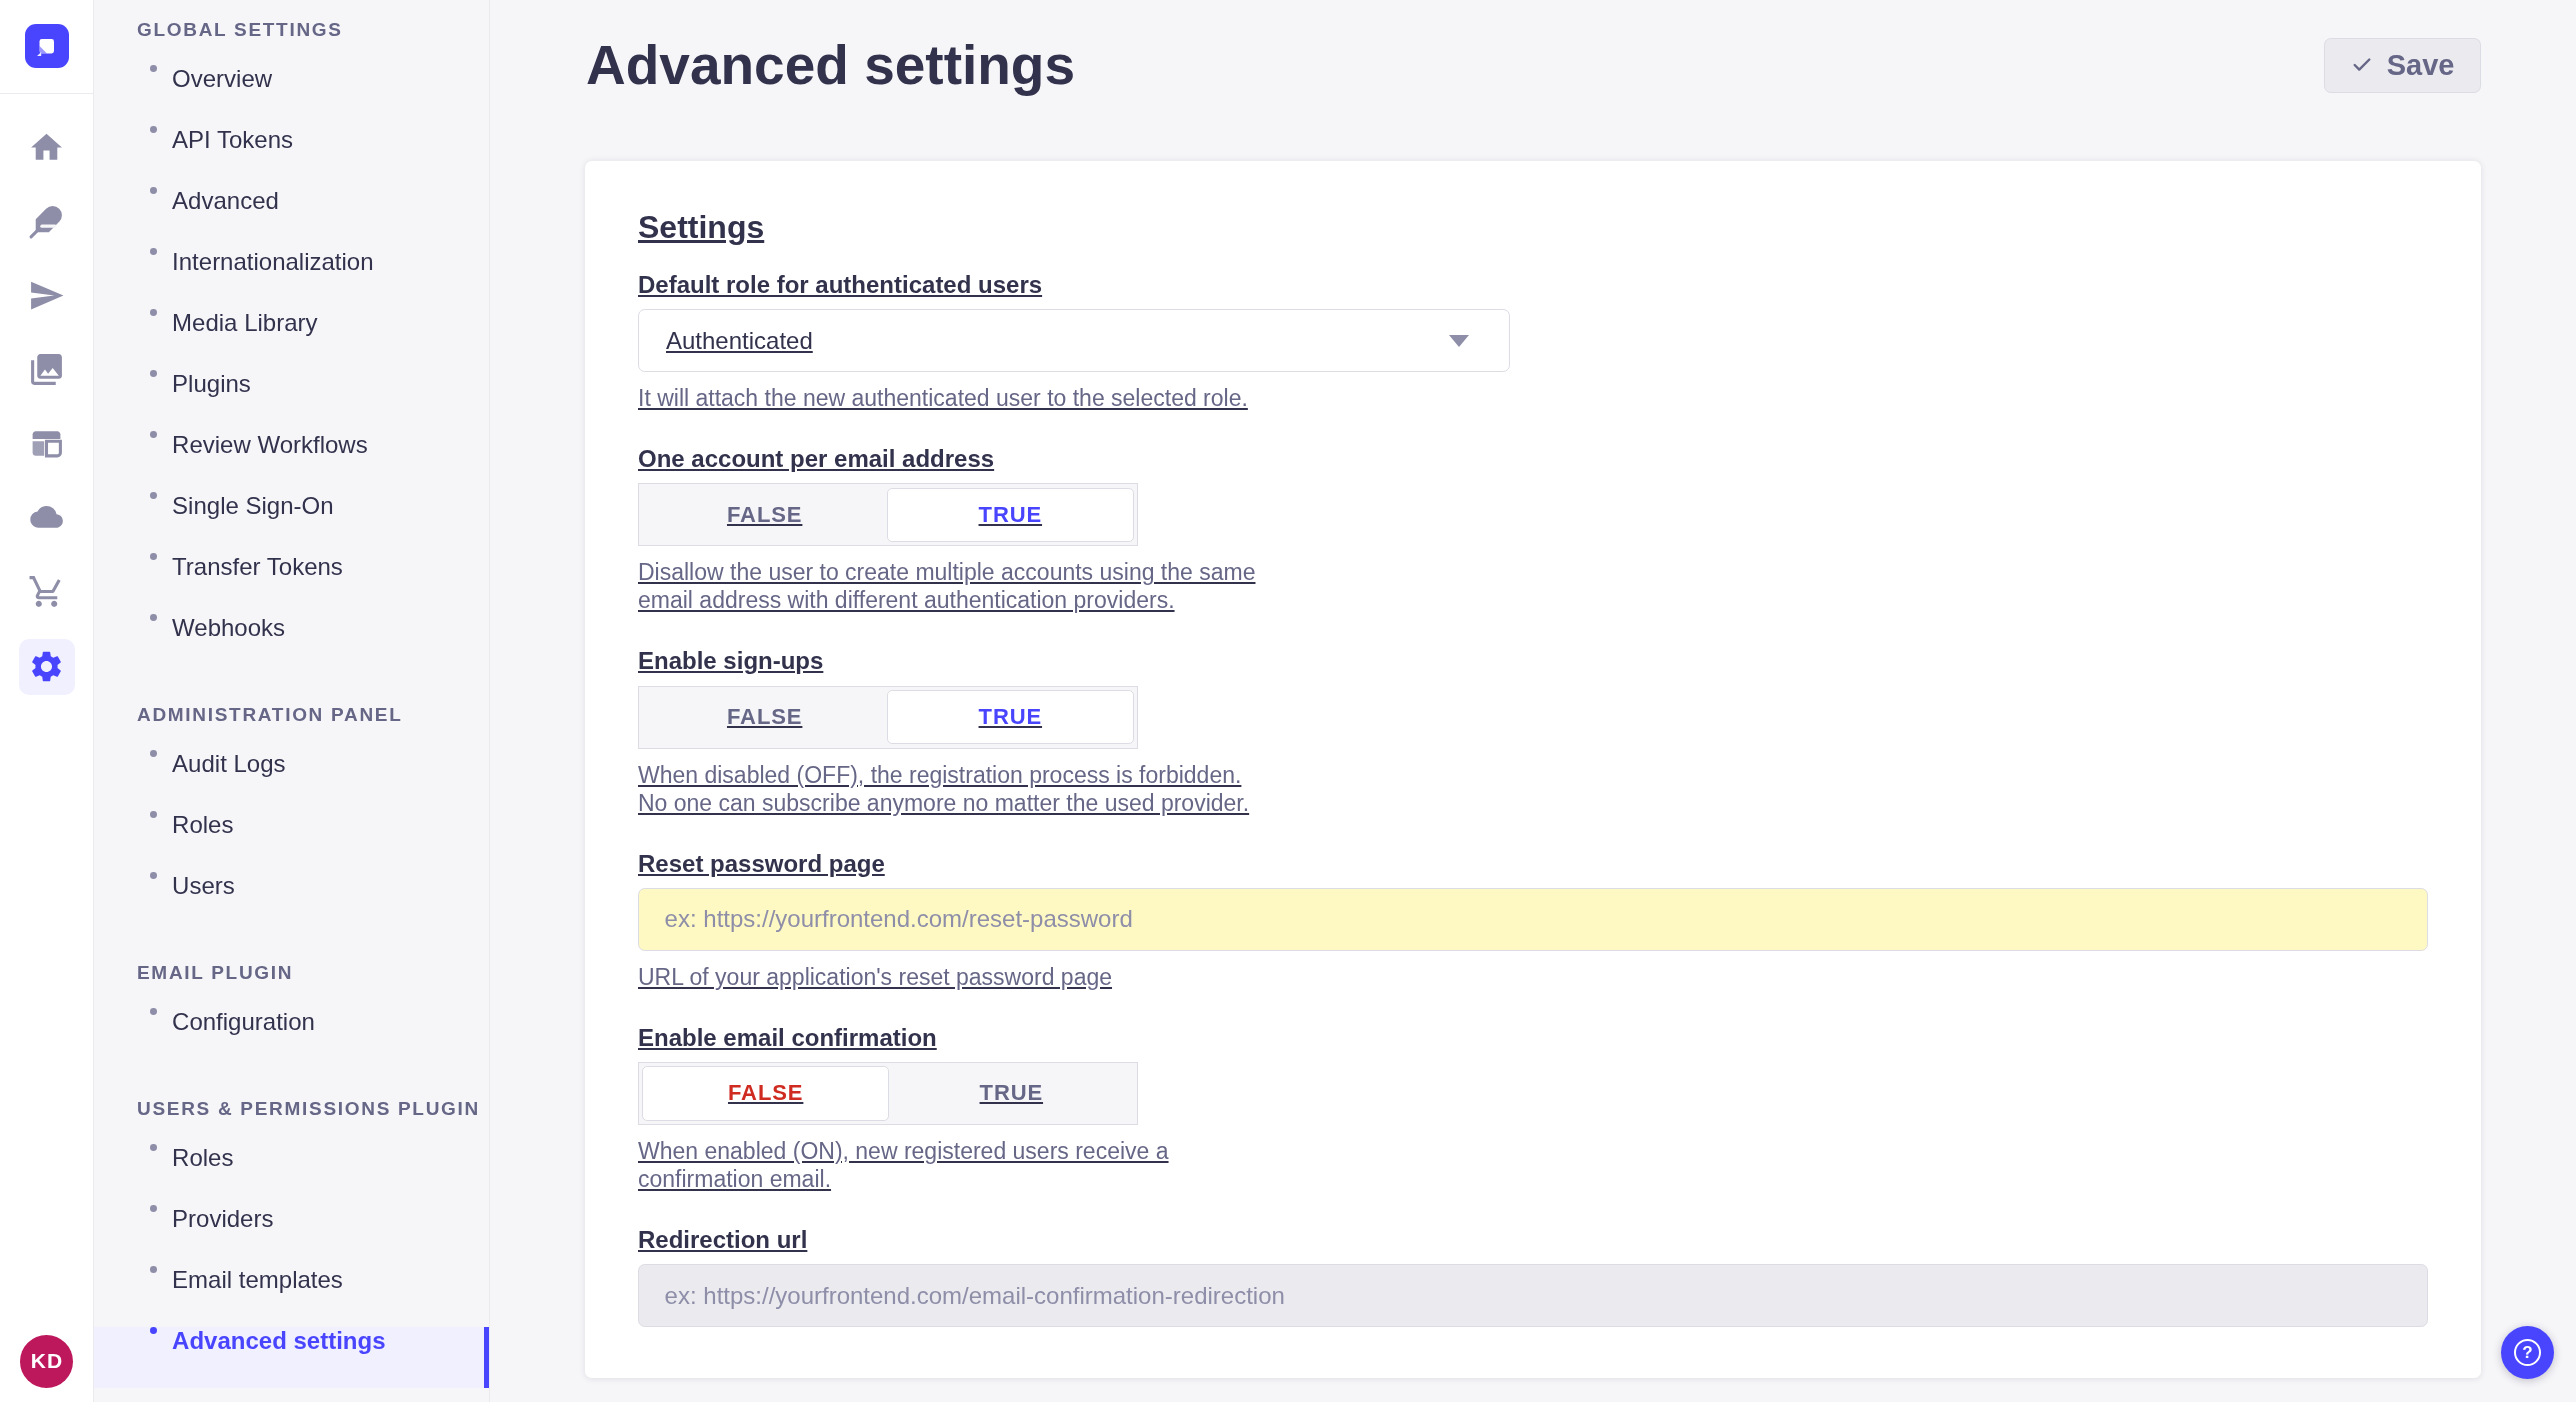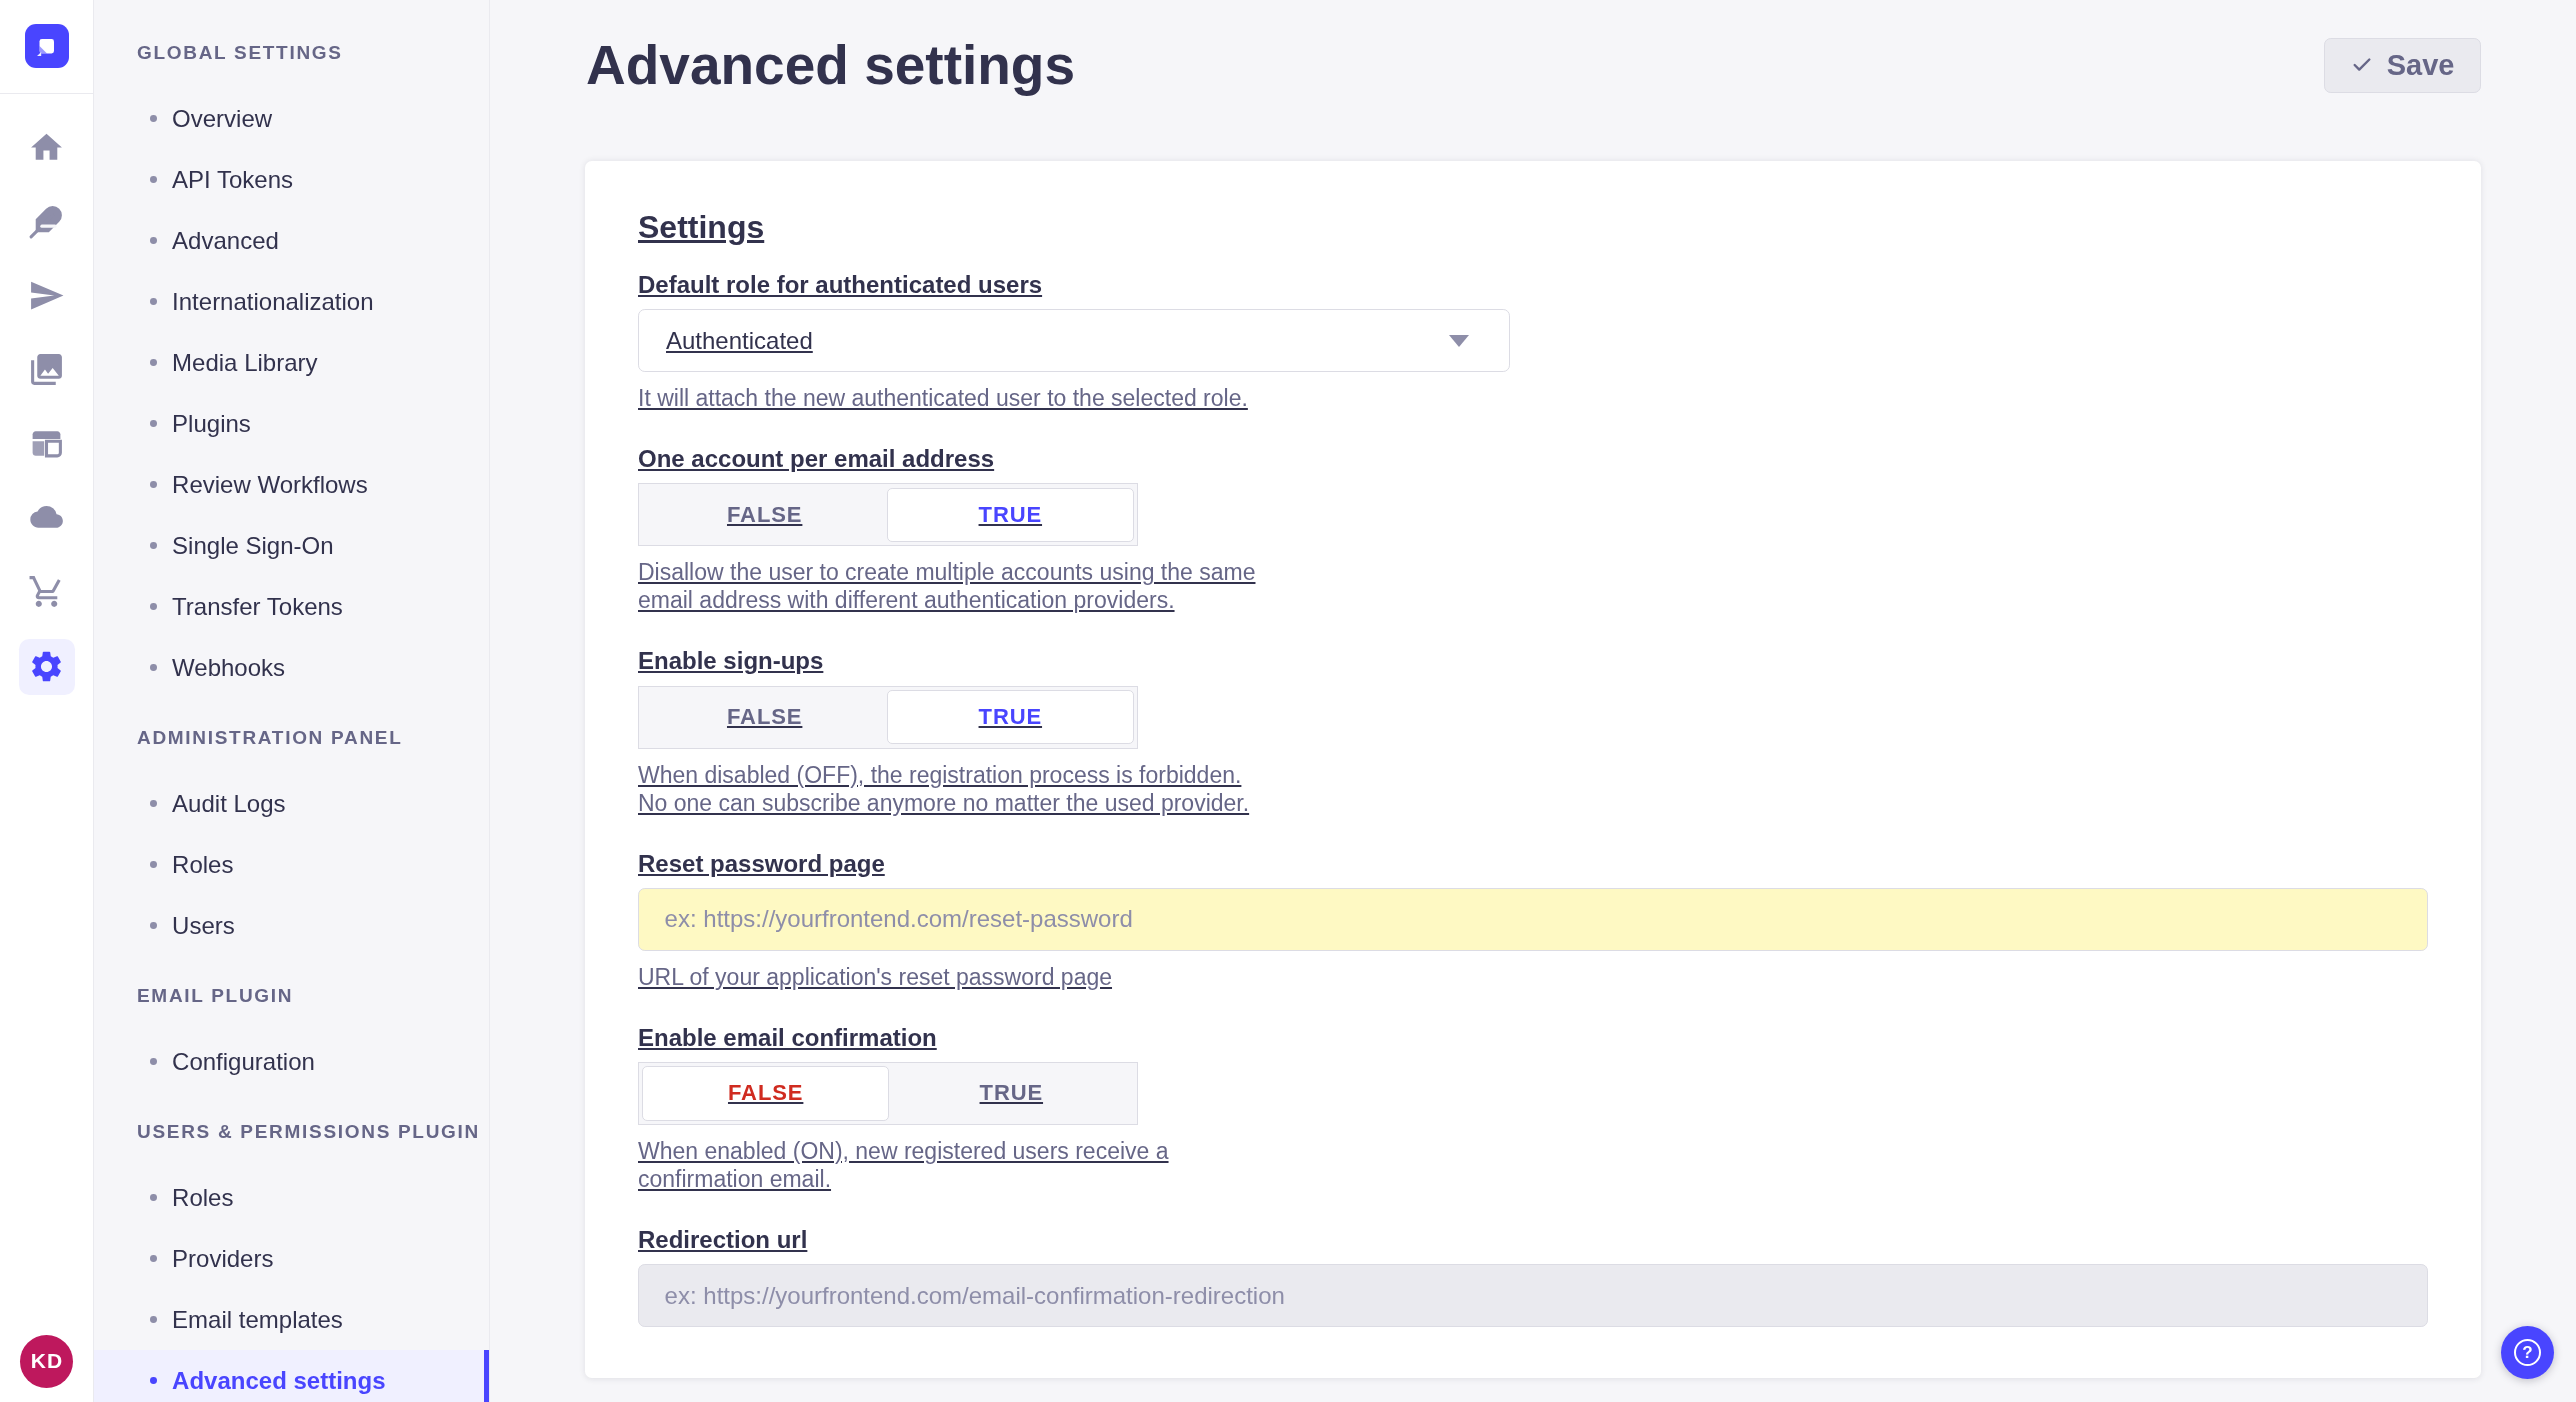--- a/index.html
+++ b/index.html
@@ -25,28 +25,28 @@
   .rail-icon svg { width:37px; height:37px; fill:#8E8EA9; }
   .rail-icon.stroke svg { fill:none; stroke:#8E8EA9; stroke-width:2; stroke-linecap:round; stroke-linejoin:round; }
   .rail-icon.active { width:56px; height:56px; border-radius:10.2px; background:#F0F0FF; margin-top:27px; }
   .rail-icon.active svg { fill:#4945FF; }
   .avatar { position:absolute; bottom:14.5px; left:20.4px; width:53px; height:53px;
     border-radius:50%; background:#be185d; color:#FFFFFF; font-size:21px; font-weight:bold;
     letter-spacing:0.9px; display:grid; place-items:center; cursor:pointer; }
   
   .sidebar {
     width:396px; min-width:396px; background:#F6F6F9;
-    border-right:0.9px solid #EAEAEF; padding-top:42px;
+    border-right:0.9px solid #EAEAEF; padding-top:19px;
   }
   .section { margin-top:29px; }
   .section:first-child { margin-top:0; }
   .section-title { padding-left:43px; height:22px; font-size:19px; font-weight:700;
     letter-spacing:1.7px; color:#666687; text-transform:uppercase; }
   .items { margin-top:24px; }
-  .item { height:61px; display:flex; align-items:center; padding-left:56px;
+  .item { height:61px; display:flex; padding-left:56px;
     font-size:24px; color:#32324D; cursor:pointer; }
   .bullet { width:6.8px; height:6.8px; border-radius:50%; background:#8E8EA9; margin-right:15.3px; }
   .item.active { background:#F0F0FF; border-right:5.1px solid #4945FF; color:#4945FF; font-weight:bold; }
   .item.active .bullet { background:#4945FF; }
   
   .main { flex:1; display:flex; flex-direction:column; }
   .main-header { display:flex; justify-content:space-between; align-items:center;
     padding:37px 95px 0 96px; }
   .page-title { font-size:55px; font-weight:bold; color:#32324D; line-height:56px; }
   .save-btn { height:55px; padding:0 25.6px; background:#EAEAEF; border:0.9px solid #DCDCE4;

